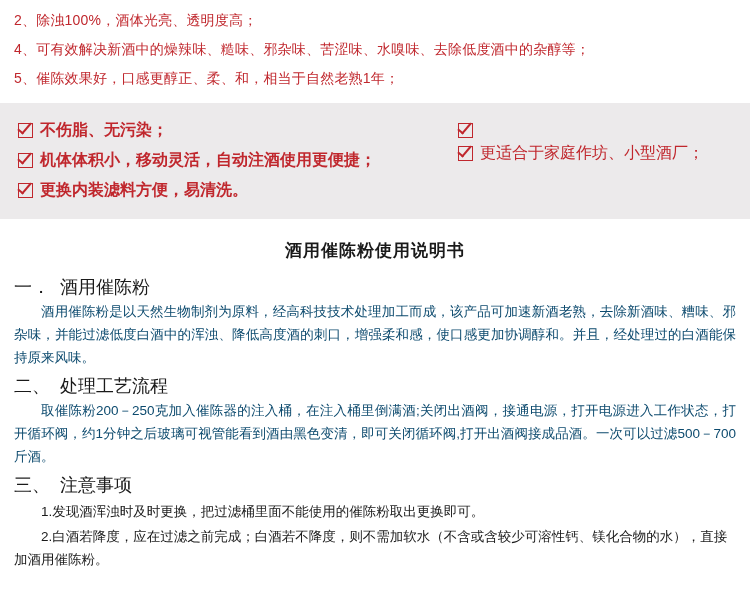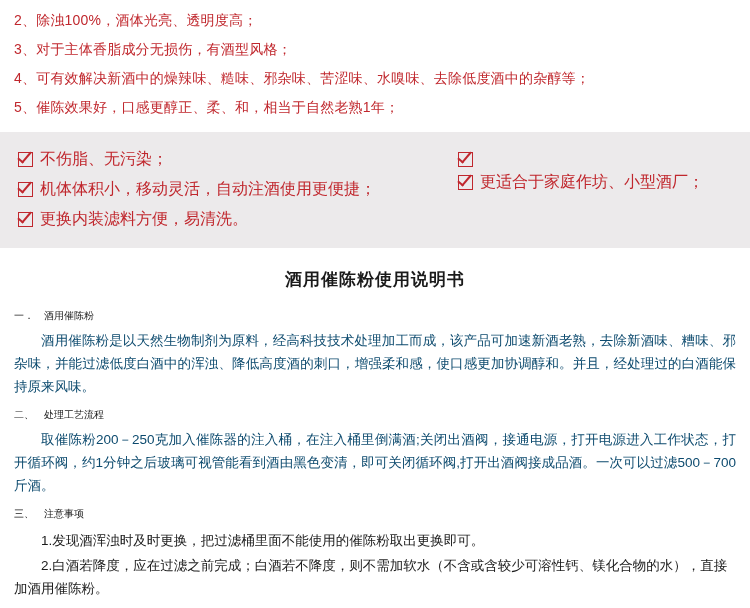--- a/index.html
+++ b/index.html
@@ -38,21 +38,21 @@
     background: #eceaeb;
     padding: 12px 18px 14px 18px;
     box-sizing: border-box;
     display: flex;
     flex-wrap: wrap;
   }
   .feature-col {
     display: flex;
     flex-direction: column;
   }
-  .feature-col.left { width: 440px; }
+  .feature-col.left { width: 440px; font-weight: bold; }
   .feature-col.right { width: 272px; }
   .feature-item {
     display: flex;
     align-items: flex-start;
     color: #c0272d;
     font-size: 16px;
     line-height: 30px;
     white-space: nowrap;
   }
   .check-box {
@@ -85,21 +85,21 @@
   .manual-title {
     text-align: center;
     font-size: 17px;
     color: #1a1a1a;
     font-weight: bold;
     letter-spacing: 1px;
     margin-bottom: 12px;
     margin-top: 6px;
   }
   .sec-head {
-    font-size: 10px;
+    font-size: 18px;
     color: #1a1a1a;
     line-height: 26px;
     margin-top: 4px;
   }
   .sec-head .sec-label {
     margin-right: 10px;
   }
   .para {
     font-size: 13.5px;
     color: #0c4a6e;
@@ -115,21 +115,20 @@
     margin-top: 2px;
   }
 </style>
 </head>
 <body>
 
 <div class="page">
 
   <div class="top-list">
     <div class="top-item">2、除浊100%，酒体光亮、透明度高；</div>
-    <div class="top-item">3、对于主体香脂成分无损伤，有酒型风格；</div>
     <div class="top-item">4、可有效解决新酒中的燥辣味、糙味、邪杂味、苦涩味、水嗅味、去除低度酒中的杂醇等；</div>
     <div class="top-item">5、催陈效果好，口感更醇正、柔、和，相当于自然老熟1年；</div>
   </div>
 
   <div class="feature-band">
     <div class="feature-col left">
       <div class="feature-item">
         <span class="check-box"></span>
         <span>不伤脂、无污染；</span>
       </div>

